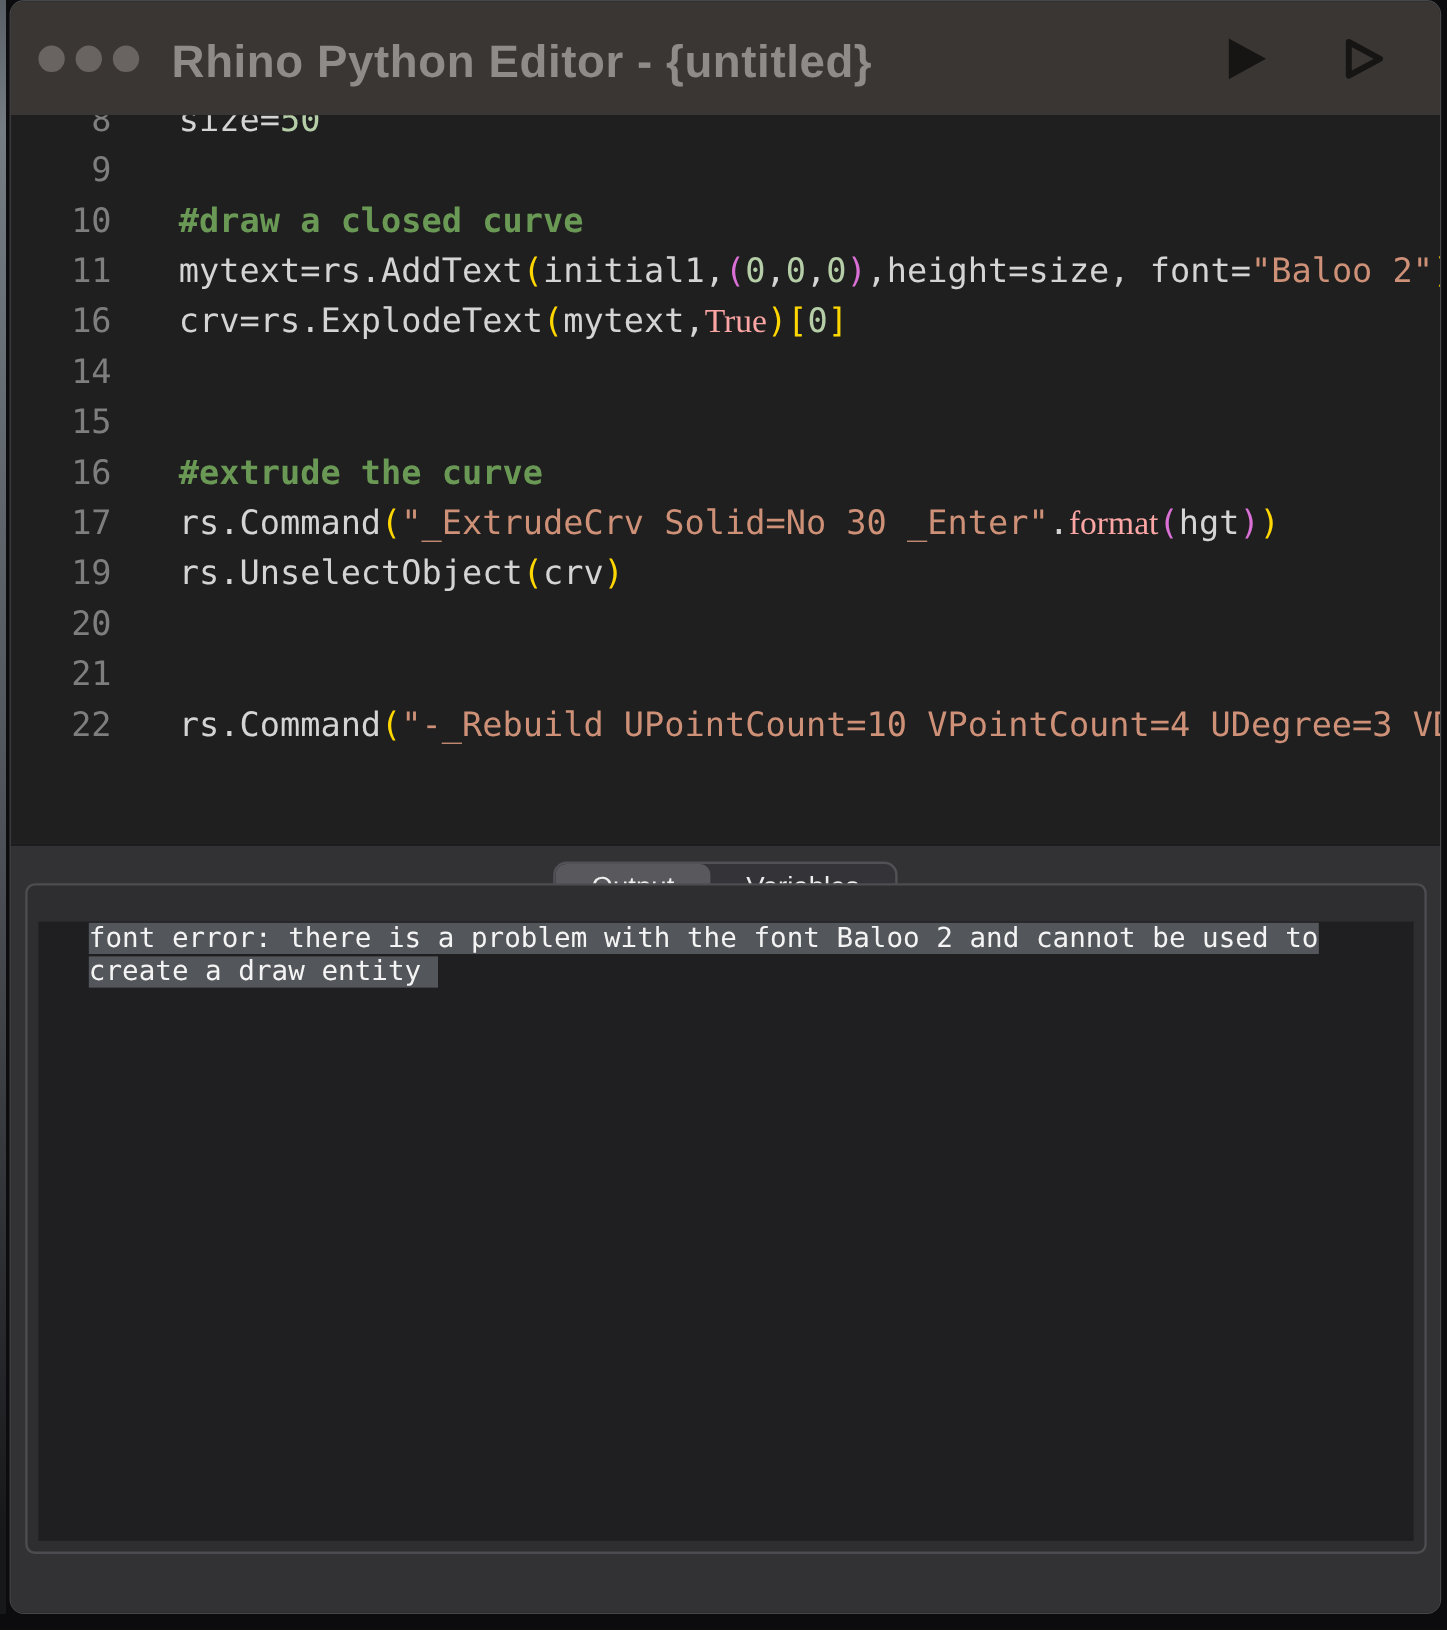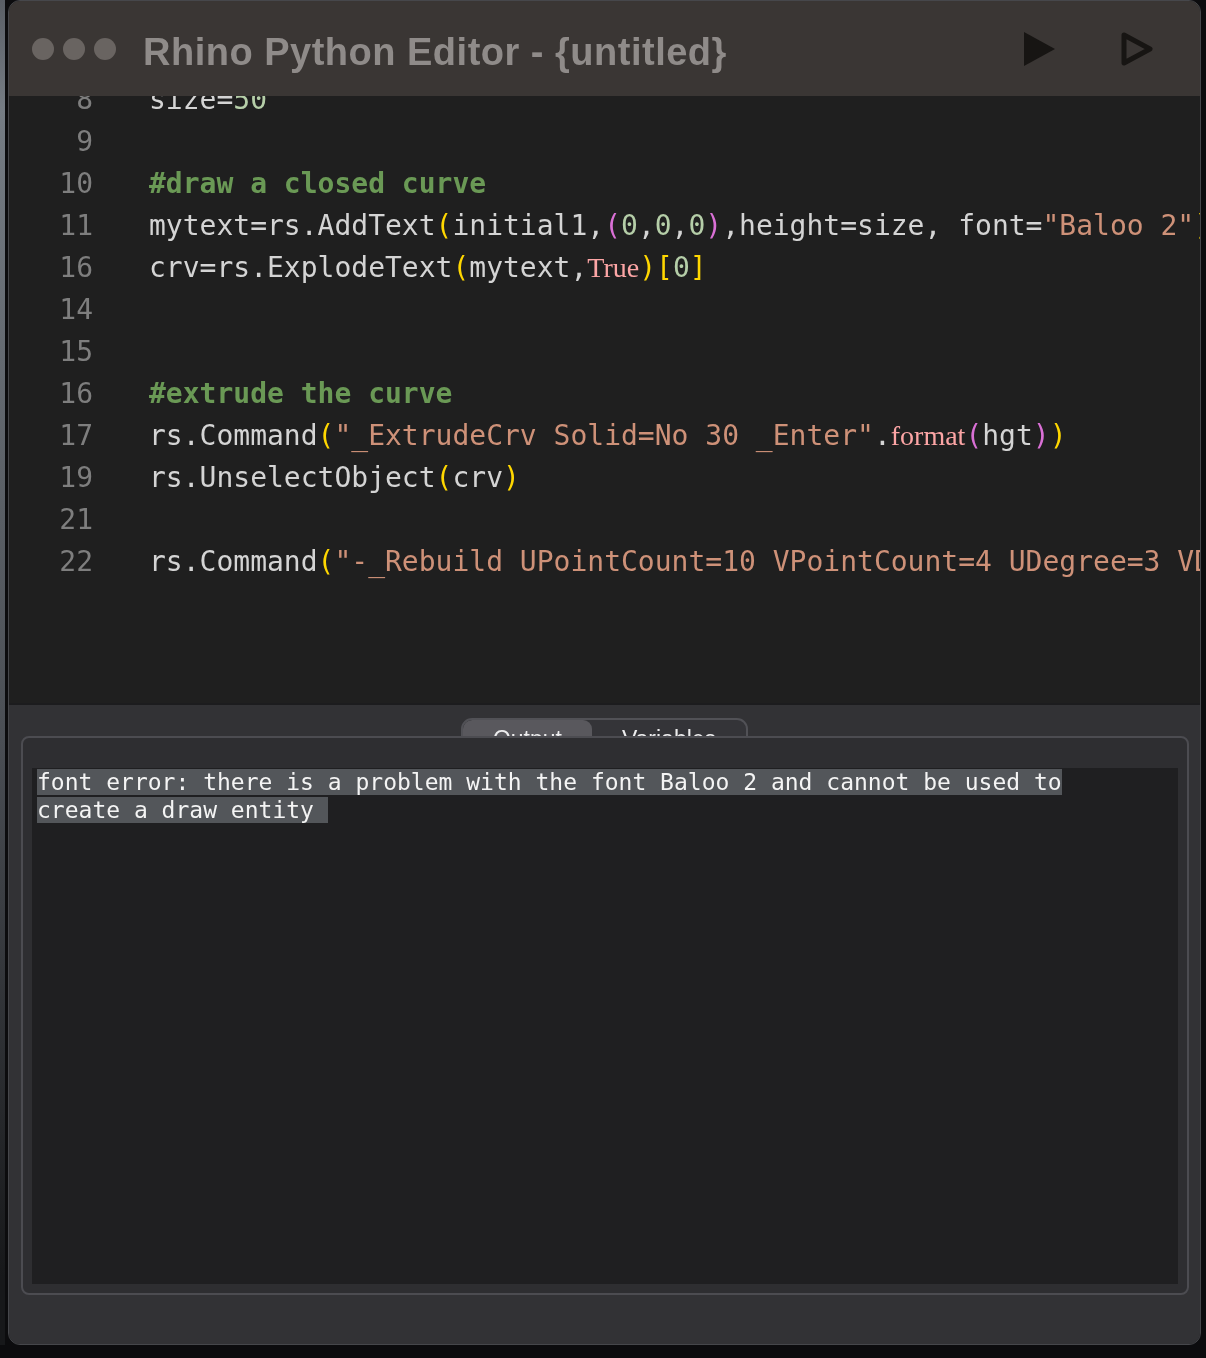--- a/index.html
+++ b/index.html
@@ -46,21 +46,21 @@
   .tab { height:38px; line-height:38px; text-align:center; font-size:23px; color:#ededee;
          padding:0 30px; min-width:127px; cursor:default; }
   .tab.active { background:#59585d; border-radius:9px; }
 
   .output-group { position:absolute; left:12px; top:31px; width:1168px; height:559px;
                   border:2px solid #4c4c51; border-radius:8px; background:#2e2e31; }
   .output-inner { position:absolute; left:9px; right:9px; top:30px; bottom:9px;
                   background:#1f1f21; overflow:hidden; }
   .out-lines { margin-left:5px; font-family:"DejaVu Sans Mono", monospace;
                font-size:23px; line-height:28px; color:#f4f4f4; }
-  .out-line { white-space:pre; }
+  .out-line { white-space:pre;margin-left:37px; }
   .out-line .sel { background:#53565a; }
   .out-line .sel.cursor-tail { padding-right:14px; }
 </style>
 </head>
 <body>
 
 <div class="bg-strip"></div>
 
 <div class="window">
 
@@ -86,20 +86,21 @@
         <div class="code-line"><span class="line-no">8</span><span class="line-text"><span class="tok-fg">size=</span><span class="tok-num">50</span></span></div>
         <div class="code-line"><span class="line-no">9</span><span class="line-text"></span></div>
         <div class="code-line"><span class="line-no">10</span><span class="line-text"><span class="tok-comment">#draw a closed curve</span></span></div>
         <div class="code-line"><span class="line-no">11</span><span class="line-text"><span class="tok-fg">mytext=rs.AddText</span><span class="tok-p1">(</span><span class="tok-fg">initial1,</span><span class="tok-p2">(</span><span class="tok-num">0</span><span class="tok-fg">,</span><span class="tok-num">0</span><span class="tok-fg">,</span><span class="tok-num">0</span><span class="tok-p2">)</span><span class="tok-fg">,height=size, font=</span><span class="tok-string">"Baloo 2"</span><span class="tok-p1">)</span></span></div>
         <div class="code-line"><span class="line-no">16</span><span class="line-text"><span class="tok-fg">crv=rs.ExplodeText</span><span class="tok-p1">(</span><span class="tok-fg">mytext,</span><span class="tok-kw">True</span><span class="tok-p1">)</span><span class="tok-p1">[</span><span class="tok-num">0</span><span class="tok-p1">]</span></span></div>
         <div class="code-line"><span class="line-no">14</span><span class="line-text"></span></div>
         <div class="code-line"><span class="line-no">15</span><span class="line-text"></span></div>
         <div class="code-line"><span class="line-no">16</span><span class="line-text"><span class="tok-comment">#extrude the curve</span></span></div>
         <div class="code-line"><span class="line-no">17</span><span class="line-text"><span class="tok-fg">rs.Command</span><span class="tok-p1">(</span><span class="tok-string">"_ExtrudeCrv Solid=No 30 _Enter"</span><span class="tok-fg">.</span><span class="tok-kw">format</span><span class="tok-p2">(</span><span class="tok-fg">hgt</span><span class="tok-p2">)</span><span class="tok-p1">)</span></span></div>
         <div class="code-line"><span class="line-no">19</span><span class="line-text"><span class="tok-fg">rs.UnselectObject</span><span class="tok-p1">(</span><span class="tok-fg">crv</span><span class="tok-p1">)</span></span></div>
+        <div class="code-line"><span class="line-no">20</span><span class="line-text"></span></div>
         <div class="code-line"><span class="line-no">21</span></div>
         <div class="code-line"><span class="line-no">22</span><span class="line-text"><span class="tok-fg">rs.Command</span><span class="tok-p1">(</span><span class="tok-string">"-_Rebuild UPointCount=10 VPointCount=4 UDegree=3 VD</span></span></div>
       </div>
   </div>
 
   <div class="panel">
     <div class="segmented">
       <div class="tab active">Output</div>
       <div class="tab">Variables</div>
     </div>

